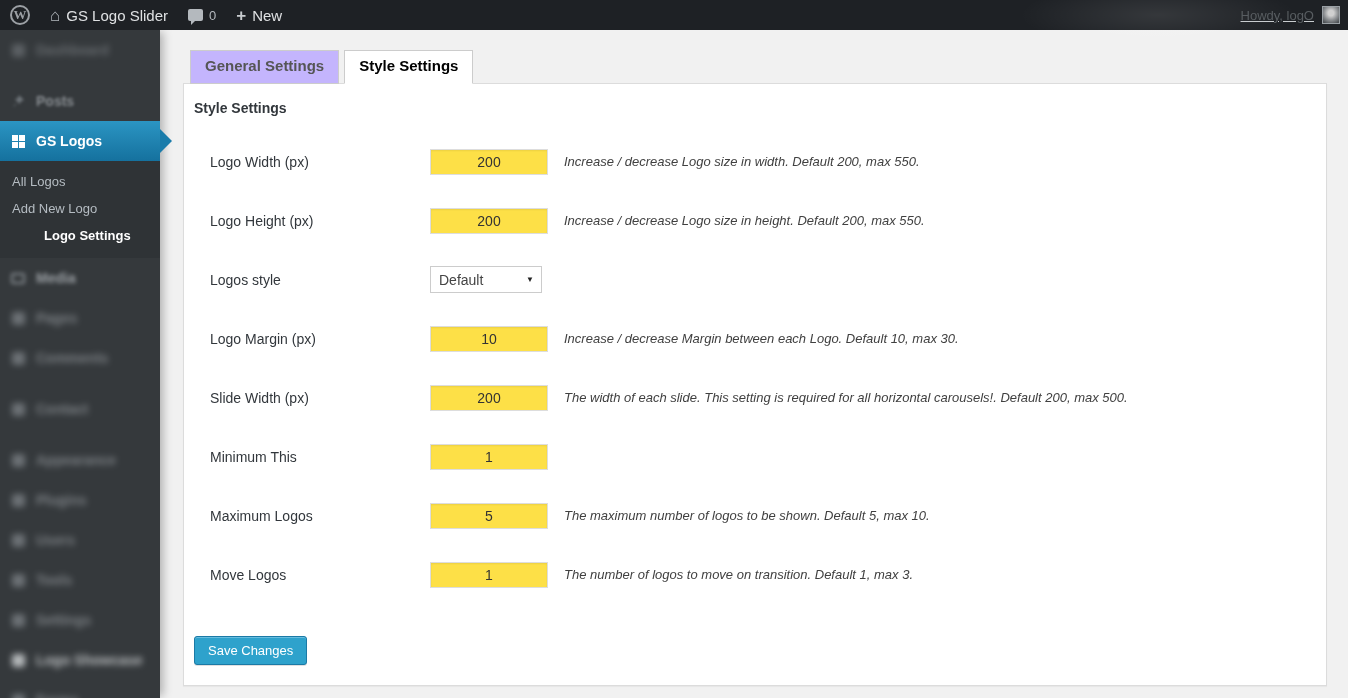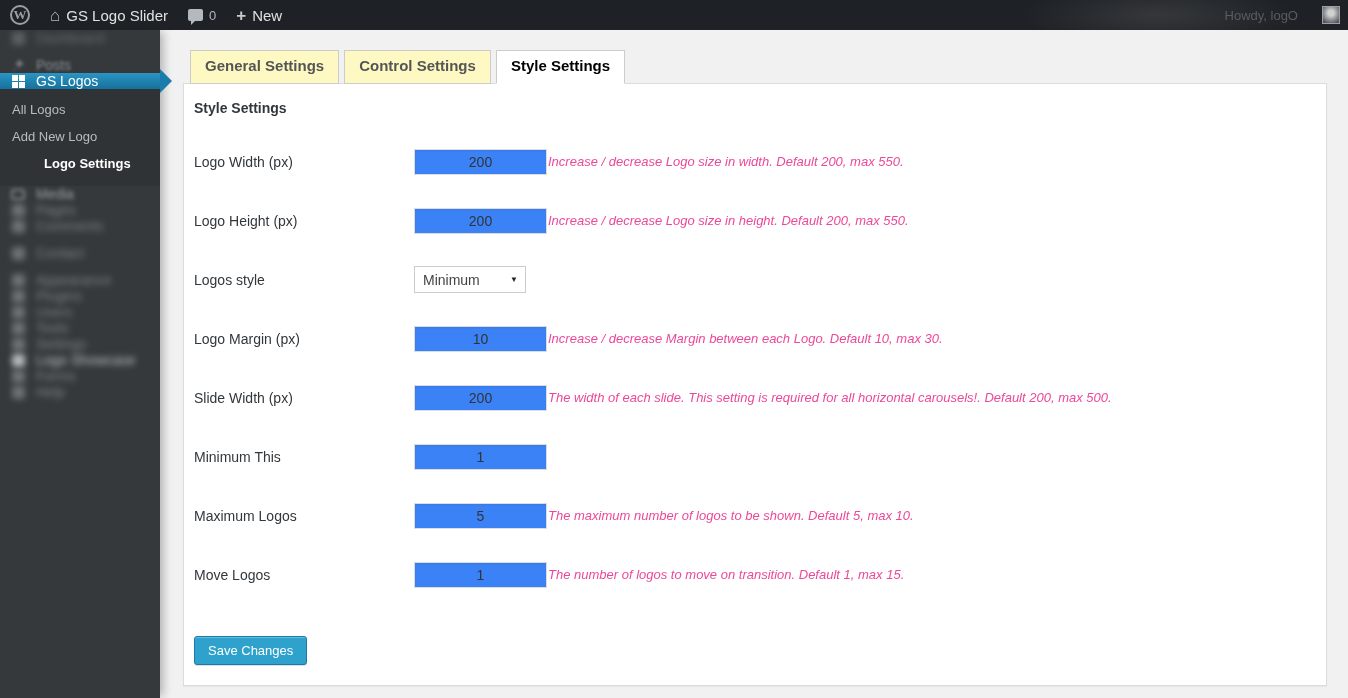--- a/index.html
+++ b/index.html
@@ -31,38 +31,38 @@
   .site-name { font-size:15px; color:#dfe1e3; }
   .bubble {
     width:15px; height:12px; background:#b4b9be; border-radius:2px; position:relative; display:inline-block;
   }
   .bubble::after {
     content:""; position:absolute; left:3px; bottom:-4px;
     border:3px solid transparent; border-top-color:#b4b9be; border-left-color:#b4b9be;
   }
   .count { color:#b4b9be; font-size:13px; }
   .plus-glyph { font-size:17px; font-weight:bold; color:#c8cccf; line-height:1; }
-  .ab-right { margin-left:auto; display:flex; align-items:center; gap:24px; padding-right:8px; position:relative; z-index:2;}
+  .ab-right { margin-left:auto; display:flex; align-items:center; gap:8px; padding-right:8px; position:relative; z-index:2;text-decoration:underline;}
   .howdy { color:#585d61; font-size:13px; filter:blur(0.6px); }
   .avatar {
     width:18px; height:18px; border:1px solid #9aa0a5;
     background:radial-gradient(circle at 50% 38%, #d0d0d0 22%, #8d9093 55%, #4e5256 90%);
     filter:blur(0.4px);
   }
 
   
   .sidebar {
     position:absolute; top:30px; left:0; width:160px; height:668px;
     background:#35393c; color:#b4b9be;
     box-shadow:5px 0 9px -2px rgba(0,0,0,0.28);
     z-index:10;
   }
   .menu-item {
-    height:16px; display:flex; align-items:center; gap:10px;
-    padding:0 0 0 10px; font-size:14px; cursor:pointer; position:relative;
+    height:40px; display:flex; align-items:center; gap:10px;
+    padding:0 0 0 10px; font-size:14px; cursor:pointer; position:relative;font-weight:bold;
   }
   .menu-sep { height:11px; }
   .icon-box { width:16px; height:16px; display:flex; align-items:center; justify-content:center; flex:0 0 16px; }
   .generic-icon { width:13px; height:13px; background:#9aa0a5; border-radius:3px; }
   .blur-heavy { filter:blur(3px); opacity:.55; }
   .blur-heavy2 { filter:blur(3.2px); opacity:.38; }
   .blur-med  { filter:blur(2px); opacity:.8; }
   .blur-light{ filter:blur(1.5px); opacity:.65; }
 
   .menu-item.active-blue {
@@ -86,51 +86,51 @@
   .submenu-item.current { color:#fff; font-weight:bold;margin-left:32px; }
 
   
   .content {
     position:absolute; top:30px; left:160px; width:1188px; height:668px;
     background:#f1f1f1;
   }
   .tab-row { padding:20px 0 0 30px; display:flex; position:relative; z-index:3; }
   .nav-tab {
     font-size:15px; font-weight:bold; color:#555;
-    background:#fef9c3; border:1px solid #ccc;
+    background:#c4b5fd; border:1px solid #ccc;
     padding:7px 14px 8px 14px; margin-right:5px; margin-bottom:-1px;
     cursor:pointer; line-height:1.1;
   }
   .nav-tab.active {
     background:#fff; color:#000; border-bottom:1px solid #fff;
   }
   .panel {
     margin:0 21px 0 23px; background:#fff;
     border:1px solid #dcdcdc; box-shadow:0 1px 1px rgba(0,0,0,0.04);
     height:603px; padding:16px 10px 0 10px; position:relative; z-index:2;
   }
   .panel-heading { font-size:14px; font-weight:bold; color:#32373c; margin-bottom:33px; }
 
   .form-row { display:flex; align-items:center; height:26px; margin-bottom:33px; }
-  .row-label { width:220px; flex:0 0 220px; font-size:14px; color:#32373c; }
+  .row-label { width:220px; flex:0 0 220px; font-size:14px; color:#32373c;margin-left:16px; }
   .row-field { width:134px; flex:0 0 134px; }
   .text-input {
-    width:133px; height:26px; border:1px solid #ddd; background:#3b82f6;
+    width:118px; height:26px; border:1px solid #ddd; background:#fde047;
     text-align:center; font-size:14px; color:#333;
     font-family:"Liberation Sans","DejaVu Sans",sans-serif;
     box-shadow:inset 0 1px 2px rgba(0,0,0,0.07); outline:none;
   }
   .select-wrap {
     width:112px; height:27px; border:1px solid #ccc; background:#fff;
     display:flex; align-items:center; justify-content:space-between;
     padding:0 7px 0 8px; cursor:pointer;
   }
   .select-value { font-size:14px; color:#444; }
   .select-caret { font-size:8px; color:#222; }
-  .row-desc { font-size:13px; font-style:italic; color:#ec4899; }
+  .row-desc { font-size:13px; font-style:italic; color:#404040; }
 
   .save-btn {
     margin-top:15px; display:inline-block;
     background:#2ea2cc; border:1px solid #1b7aa6; border-radius:3px;
     color:#fff; font-size:13px; padding:6px 13px; cursor:pointer;
     font-family:"Liberation Sans","DejaVu Sans",sans-serif;
     box-shadow:inset 0 1px 0 rgba(140,205,235,0.6), 0 1px 0 rgba(0,0,0,0.12);
   }
 </style>
 </head>
@@ -275,21 +275,20 @@
         <span class="generic-icon"></span>
       </span>
     <span>Help</span>
   </div>
 </div>
 
 <div class="content">
 
   <div class="tab-row">
     <div class="nav-tab">General Settings</div>
-    <div class="nav-tab">Control Settings</div>
     <div class="nav-tab active">Style Settings</div>
   </div>
 
   <div class="panel">
     <div class="panel-heading">Style Settings</div>
 
     <div class="form-row">
       <label class="row-label">Logo Width (px)</label>
       <div class="row-field"><input class="text-input" value="200" style=""></div>
       <div class="row-desc">Increase / decrease Logo size in width. Default 200, max 550.</div>
@@ -298,21 +297,21 @@
     <div class="form-row">
       <label class="row-label">Logo Height (px)</label>
       <div class="row-field"><input class="text-input" value="200" style=""></div>
       <div class="row-desc">Increase / decrease Logo size in height. Default 200, max 550.</div>
     </div>
 
     <div class="form-row">
       <label class="row-label">Logos style</label>
       <div class="row-field">
         <div class="select-wrap">
-          <span class="select-value">Minimum</span>
+          <span class="select-value">Default</span>
           <span class="select-caret">▼</span>
         </div>
       </div>
     </div>
 
     <div class="form-row">
       <label class="row-label">Logo Margin (px)</label>
       <div class="row-field"><input class="text-input" value="10" style=""></div>
       <div class="row-desc">Increase / decrease Margin between each Logo. Default 10, max 30.</div>
     </div>
@@ -330,18 +329,18 @@
 
     <div class="form-row">
       <label class="row-label">Maximum Logos</label>
       <div class="row-field"><input class="text-input" value="5" style=""></div>
       <div class="row-desc">The maximum number of logos to be shown. Default 5, max 10.</div>
     </div>
 
     <div class="form-row">
       <label class="row-label">Move Logos</label>
       <div class="row-field"><input class="text-input" value="1" style=""></div>
-      <div class="row-desc">The number of logos to move on transition. Default 1, max 15.</div>
+      <div class="row-desc">The number of logos to move on transition. Default 1, max 3.</div>
     </div>
 
     <button class="save-btn">Save Changes</button>
   </div>
 </div>
 
 </body></html>

